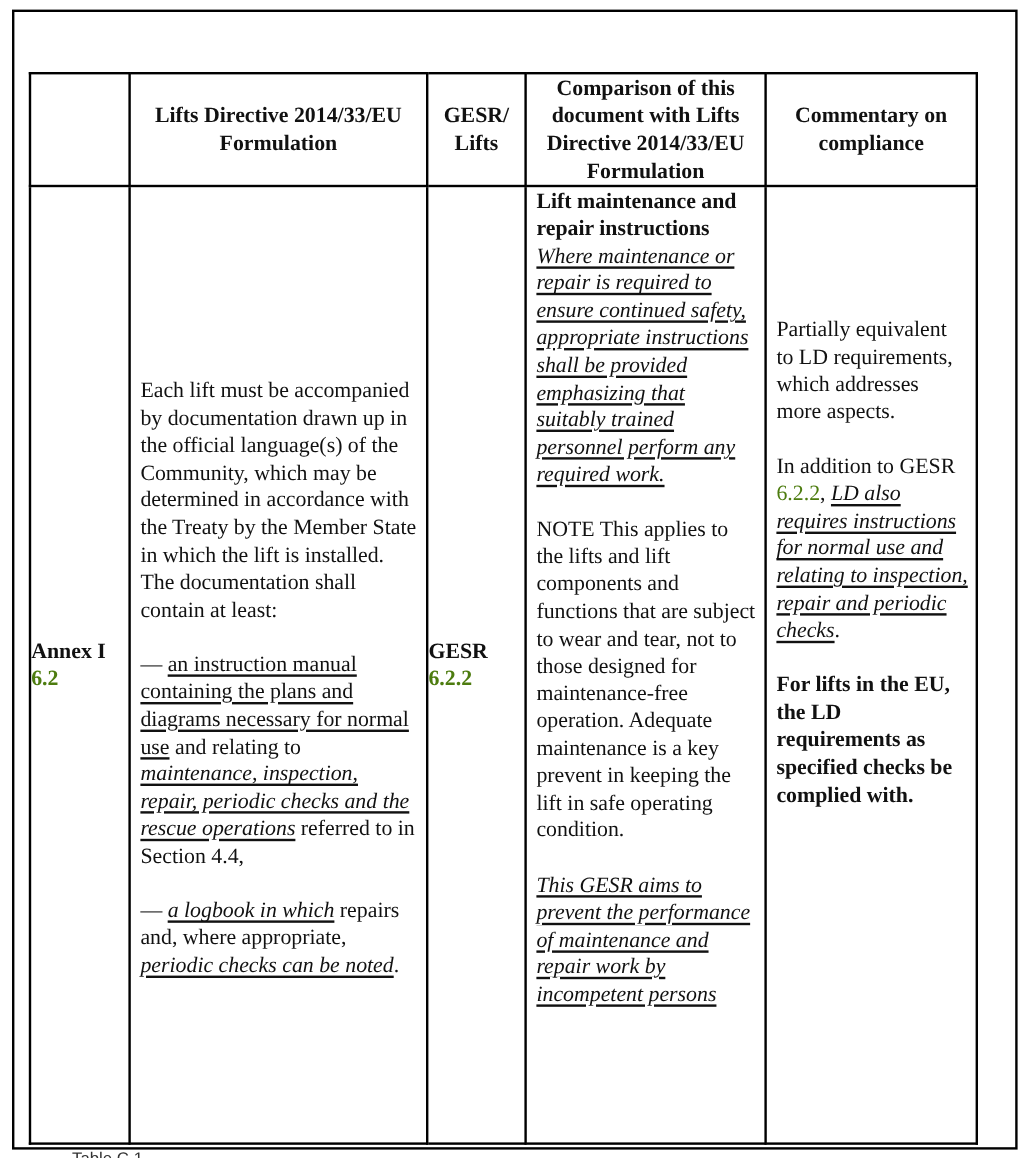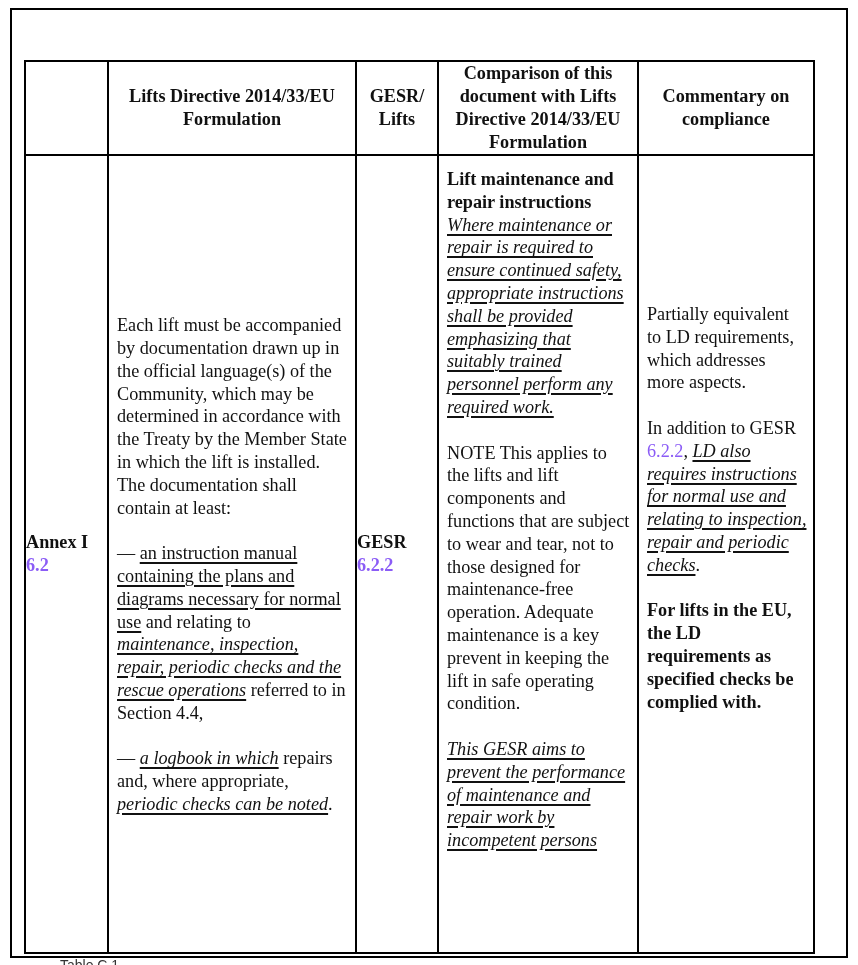--- a/index.html
+++ b/index.html
@@ -8,28 +8,28 @@
     .frame { position: absolute; left: 10px; top: 8px; width: 838px; height: 950px;
              border: 2px solid #000; box-sizing: border-box; }
     .caption { position: absolute; left: 0; right: 0; top: 8px; text-align: center;
                font-weight: bold; font-size: 18.2px; line-height: 22px; letter-spacing: -0.1px; }
     table.main { position: absolute; left: 24px; top: 60px; border-collapse: collapse;
                  width: 789px; table-layout: fixed; }
     table.main td, table.main th { border: 2px solid #000; padding: 0; vertical-align: middle; }
     th { font-weight: bold; font-size: 18.2px; line-height: 23px; text-align: center; height: 89px; }
     td { font-size: 18.2px; line-height: 22.8px; }
     .c-clause { font-weight: bold; }
-    .gray { color: #8b5cf6; }
+    .gray { color: #4d7c0f; }
     .cell-pad { padding: 0 6px 0 8px; }
     u, .u { text-decoration: underline; text-decoration-thickness: 1.5px; text-underline-offset: 3px; }
     i { font-style: italic; }
     .bold { font-weight: bold; }
     .para-gap { height: 22.8px; }
     .c-comp { vertical-align: top !important; }
-    .c-comp .cell-pad { padding-top: 12px; font-family: Liberation Serif, serif; }
+    .c-comp .cell-pad { padding-top: 0; font-family: Liberation Serif, serif; }
     .c-ld .cell-pad { padding-top: 22px; }
     .footer-stub { position: absolute; left: 60px; top: 958px; font-family: "Liberation Sans", sans-serif;
                    font-size: 14px; color: #333; overflow: hidden; height: 7px; line-height: 14px; }
   </style>
 </head>
 <body>
 
 <div class="frame"></div>
 
 <div class="caption">
@@ -89,21 +89,21 @@
         <div class="cell-pad">
           <div class="bold">Lift maintenance and repair instructions</div>
           <div><i class="u">Where maintenance or repair is required to ensure continued safety, appropriate instructions shall be provided emphasizing that suitably trained personnel perform any required work.</i></div>
           <div class="para-gap"></div>
           <div>NOTE This applies to the lifts and lift components and functions that are subject to wear and tear, not to those designed for maintenance-free operation. Adequate maintenance is a key prevent in keeping the lift in safe operating condition.</div>
           <div class="para-gap"></div>
           <div><i class="u">This GESR aims to prevent the performance of maintenance and repair work by incompetent persons</i></div>
         </div>
       </td>
       <td style="vertical-align:top;">
-        <div class="cell-pad" style="padding-top:107px;margin-top:40px;">
+        <div class="cell-pad" style="padding-top:107px;">
           <div>Partially equivalent to LD requirements, which addresses more aspects.</div>
           <div class="para-gap"></div>
           <div><span>In addition to GESR </span><span class="gray">6.2.2</span><span>,</span> <i class="u">LD also requires instructions for normal use and relating to inspection, repair and periodic checks</i><span>.</span></div>
           <div class="para-gap"></div>
           <div class="bold">For lifts in the EU, the LD requirements as specified checks be complied with.</div>
         </div>
       </td>
     </tr>
   </tbody>
 </table>

